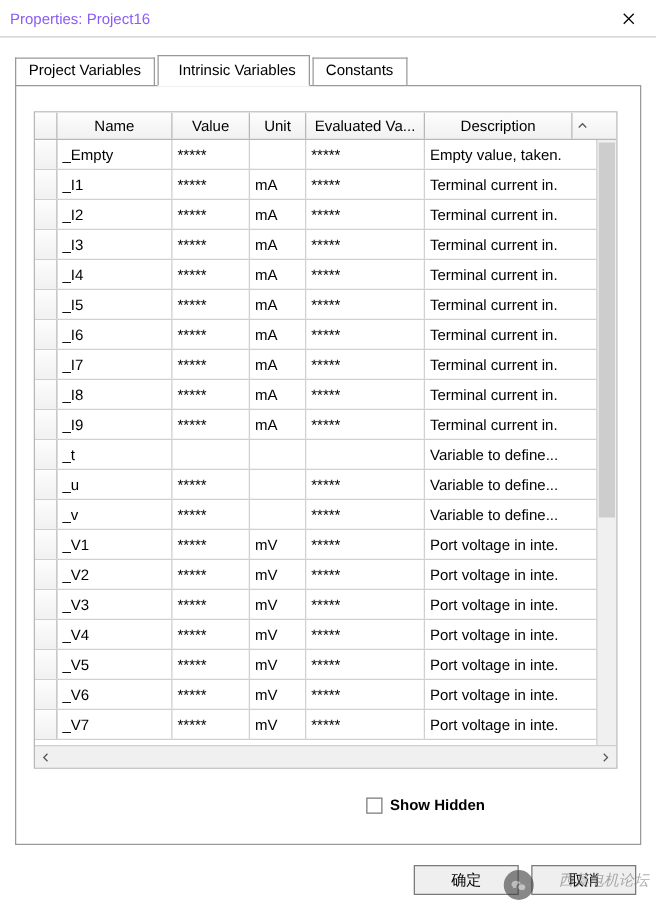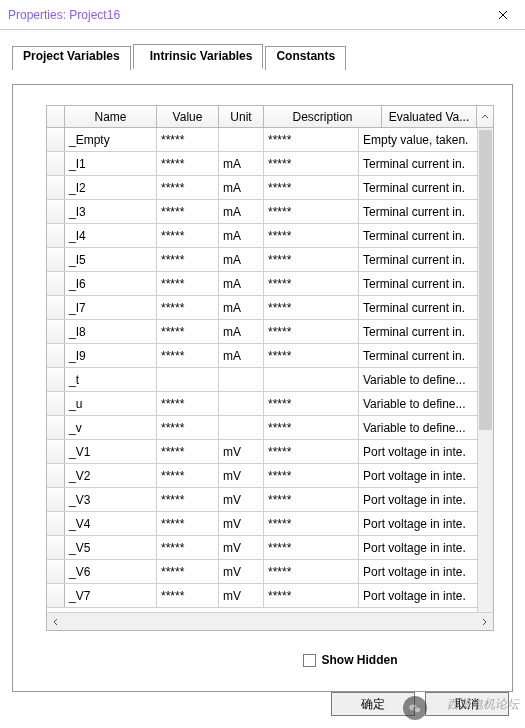--- a/index.html
+++ b/index.html
@@ -5,26 +5,26 @@
 * { box-sizing: border-box; margin: 0; padding: 0; font-family: "Segoe UI", Tahoma, sans-serif; font-size: 12px; }
 body { background: #fff; width: 525px; height: 728px; position: relative; overflow: hidden; }
 
 .titlebar { height: 30px; display: flex; align-items: center; padding-left: 8px; border-bottom: 1px solid #ccc; }
 .titlebar-text { flex: 1; color: #8b5cf6; font-size: 12px; }
 .close-btn { width: 45px; height: 30px; display: flex; align-items: center; justify-content: center; cursor: pointer; }
 .close-btn svg { width: 10px; height: 10px; }
 
 .content { padding: 14px 12px 6px 12px; }
 
-.tabs { display: flex; position: relative; margin-bottom: 16px; font-weight: bold; }
+.tabs { display: flex; position: relative; margin-bottom: 0; }
 .tab { padding: 4px 10px 5px 10px; border: 1px solid #999; border-bottom: none; background: #fff; margin-right: 2px; position: relative; cursor: pointer; }
 .tab.active { z-index: 2; border-bottom: 1px solid #fff; margin-bottom: -1px; padding-left: 16px; }
 .tab.inactive { top: 2px; padding-top: 2px; padding-bottom: 3px; }
 
-.tab-panel { border: 1px solid #999; padding: 20px 18px 14px 33px; background: #fff; height: 608px; position: relative; }
+.tab-panel { border: 1px solid #999; padding: 20px 18px 14px 14px; background: #fff; height: 608px; position: relative; }
 
 .grid-wrap { border: 1px solid #b8b8b8; height: 526px; background: #fff; position: relative; overflow: hidden; }
 
 .grid-head { display: flex; height: 22px; background: linear-gradient(#fdfdfd,#f1f1f1); border-bottom: 1px solid #b8b8b8; }
 .gh { border-right: 1px solid #b8b8b8; display: flex; align-items: center; justify-content: center; color: #000; font-size: 12px; overflow: hidden; white-space: nowrap; }
 .gh.asc { justify-content: center; }
 .gh:last-child { border-right: none; }
 
 .c0 { width: 18px; flex: none; }
 .c1 { width: 92px; flex: none; }
@@ -83,22 +83,22 @@
 
   <div class="tab-panel">
 
     <div class="grid-wrap">
 
       <div class="grid-head">
         <div class="gh c0"></div>
         <div class="gh c1">Name</div>
         <div class="gh c2">Value</div>
         <div class="gh c3">Unit</div>
+        <div class="gh c4">Evaluated Va...</div>
         <div class="gh c5">Description</div>
-        <div class="gh c4">Evaluated Va...</div>
         <div class="gh csb asc">
           <svg width="8" height="8" viewBox="0 0 8 8">
               <path d="M1 5 L4 2 L7 5" stroke="#555" stroke-width="1" fill="none"></path>
             </svg>
         </div>
       </div>
 
       <div class="grid-body">
         <div class="rows" id="rows">
             <div class="row">

